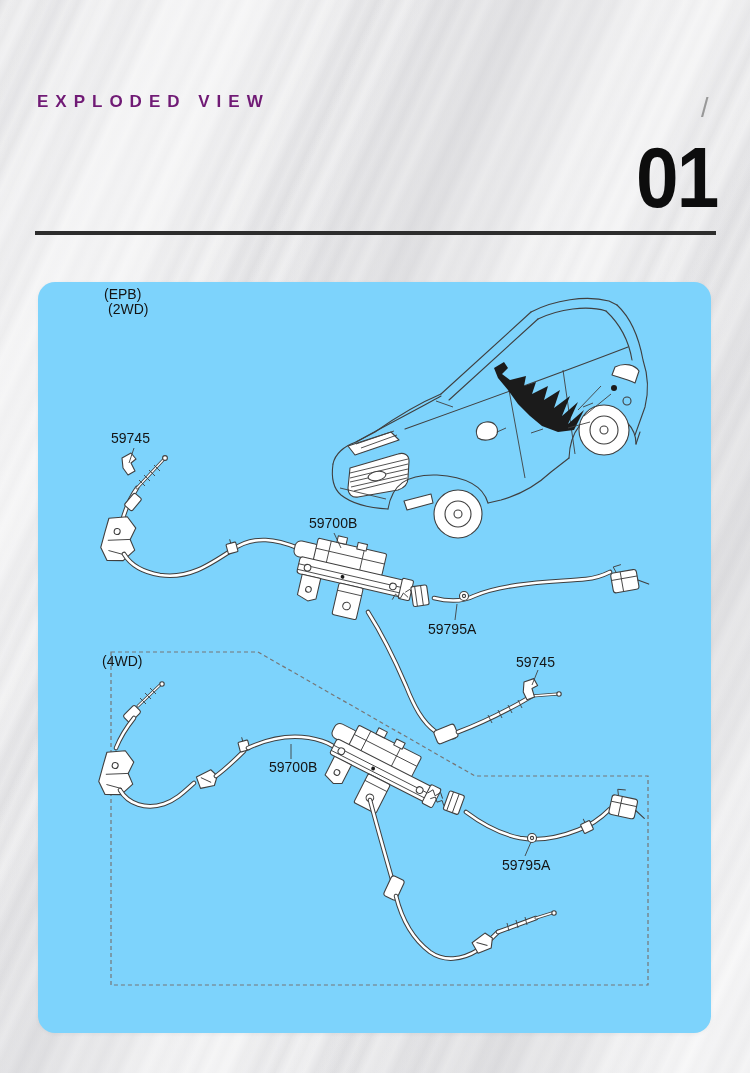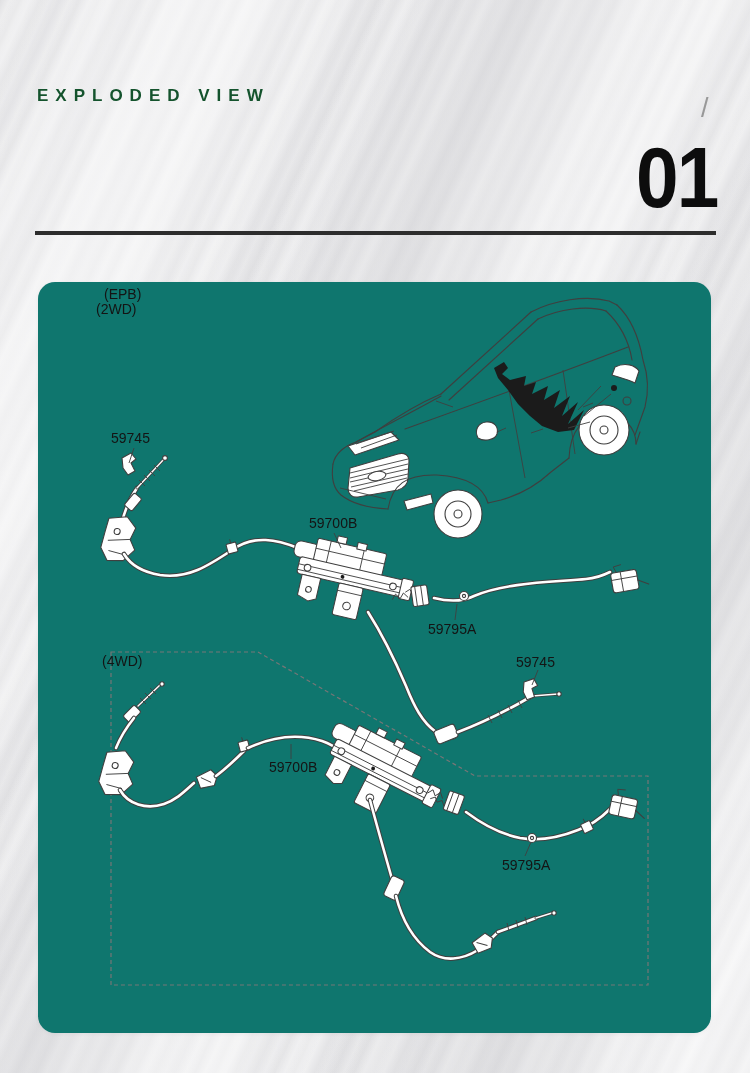--- a/index.html
+++ b/index.html
@@ -11,38 +11,38 @@
   
   .bg{
     position:absolute;inset:0;
     background:
       linear-gradient(115deg, rgba(255,255,255,0) 0%, rgba(255,255,255,.55) 18%, rgba(255,255,255,0) 30%, rgba(215,215,218,.45) 42%, rgba(255,255,255,.5) 55%, rgba(255,255,255,0) 65%, rgba(210,210,213,.4) 80%, rgba(255,255,255,.45) 92%),
       repeating-linear-gradient(115deg, rgba(255,255,255,0) 0px, rgba(255,255,255,.35) 22px, rgba(223,223,226,.35) 48px, rgba(255,255,255,0) 70px),
       repeating-linear-gradient(115deg, rgba(205,205,208,.18) 0px, rgba(255,255,255,.25) 9px, rgba(205,205,208,.18) 18px),
       #e4e4e6;
   }
   .hdr-title{
-    position:absolute;left:37px;top:86px;
-    font-size:17px;font-weight:bold;letter-spacing:7px;color:#14532d;
+    position:absolute;left:37px;top:92px;
+    font-size:17px;font-weight:bold;letter-spacing:7px;color:#701a75;
   }
   .hdr-slash{
     position:absolute;left:701px;top:93px;
     font-size:27px;font-weight:400;color:#989898;
   }
   .hdr-num{
     position:absolute;right:32px;top:135px;
     font-size:85px;line-height:1;font-weight:bold;color:#0d0d0d;
     letter-spacing:-2px;transform:scaleX(.9);transform-origin:100% 50%;
   }
   .divider{
     position:absolute;left:35px;top:231px;width:681px;height:4px;background:#2d2d2d;
   }
   .card{
     position:absolute;left:38px;top:282px;width:673px;height:751px;
-    background:#0f766e;border-radius:17px;box-shadow:0 1px 4px rgba(0,0,0,.05);
+    background:#7dd3fc;border-radius:17px;box-shadow:0 1px 4px rgba(0,0,0,.05);
   }
   .card svg{position:absolute;left:0;top:0;}
   .lbl{
     position:absolute;font-size:14px;color:#141414;line-height:15px;white-space:nowrap;
   }
   
   .ln{stroke:#3f3f3f;stroke-width:1.1;fill:none;stroke-linejoin:round;stroke-linecap:round;}
   .lnf{stroke:#3f3f3f;stroke-width:1.1;fill:#ffffff;stroke-linejoin:round;}
   .tube-o{stroke:#3f3f3f;stroke-width:4.6;fill:none;stroke-linecap:round;}
   .tube-i{stroke:#ffffff;stroke-width:2.6;fill:none;stroke-linecap:round;}
@@ -298,21 +298,21 @@
       <path d="M96,166 L91,181"></path>
       <path d="M296,251 L303,266"></path>
       <path d="M417,338 L419,322"></path>
       <path d="M500,388 L494,403"></path>
       <path d="M253,477 L253,462"></path>
       <path d="M487,574 L493,560"></path>
     </g>
   </svg>
 
   <div class="lbl" style="left:66px;top:5px">(EPB)</div>
-  <div class="lbl" style="left:58px;top:20px">(2WD)</div>
+  <div class="lbl" style="left:70px;top:20px">(2WD)</div>
   <div class="lbl" style="left:64px;top:372px">(4WD)</div>
 
   <div class="lbl" style="left:73px;top:149px">59745</div>
   <div class="lbl" style="left:271px;top:234px">59700B</div>
   <div class="lbl" style="left:390px;top:340px">59795A</div>
   <div class="lbl" style="left:478px;top:373px">59745</div>
 
   <div class="lbl" style="left:231px;top:478px">59700B</div>
   <div class="lbl" style="left:464px;top:576px">59795A</div>
 </div>

